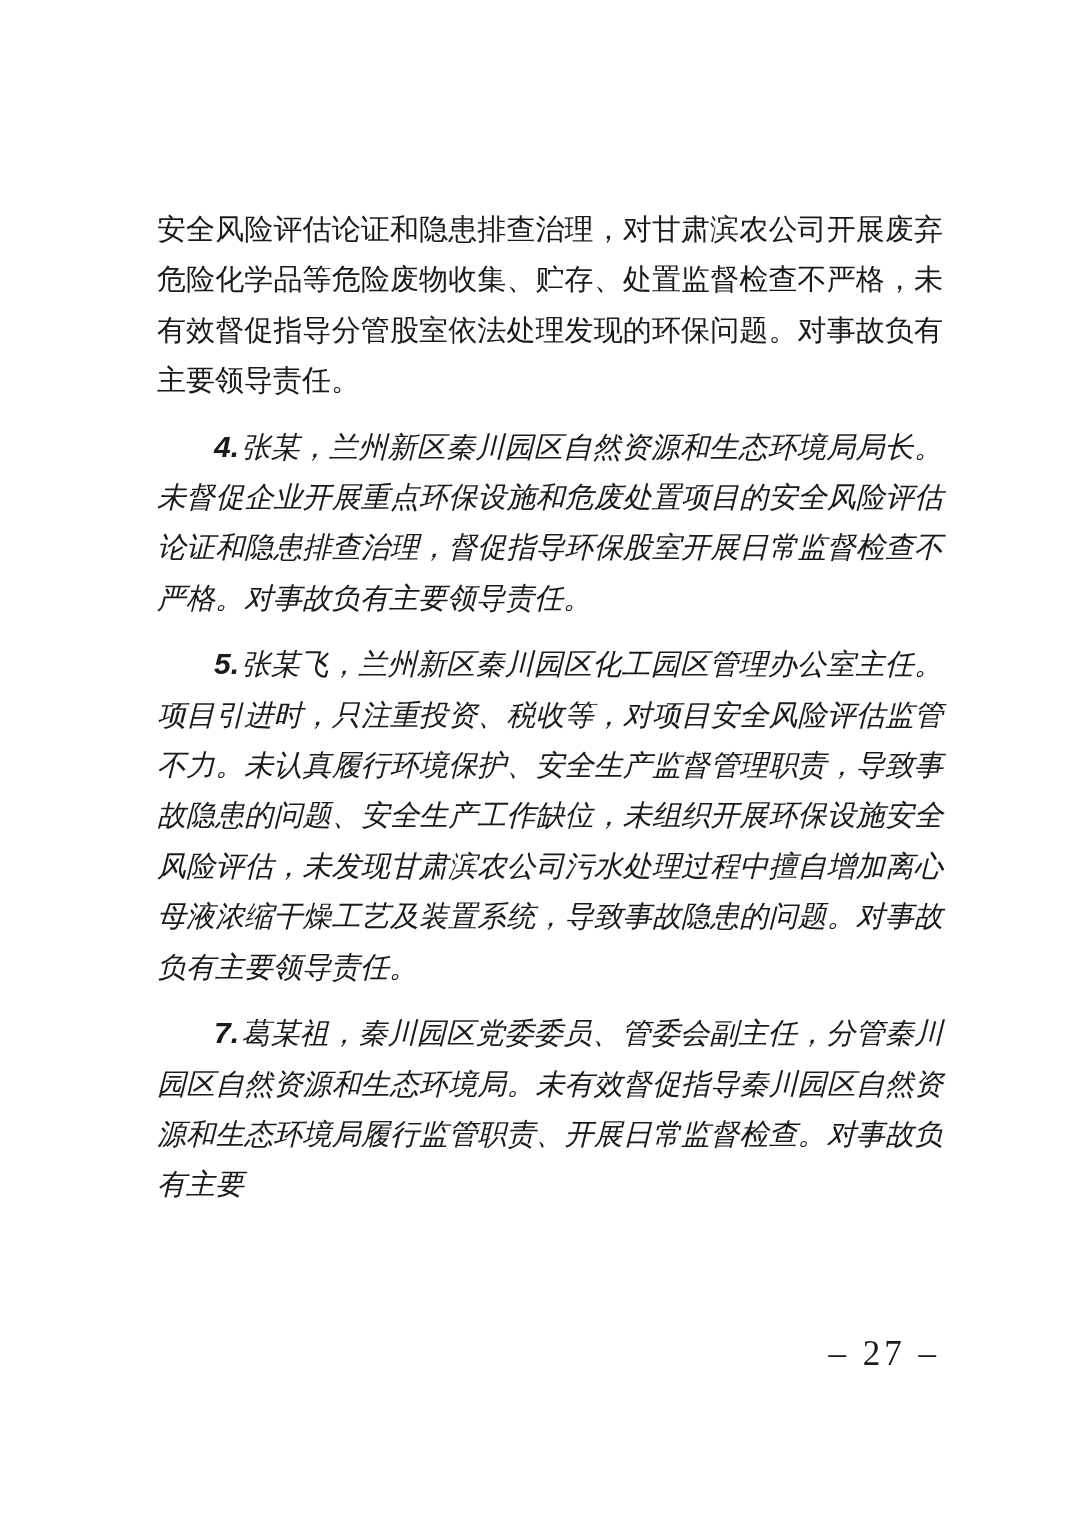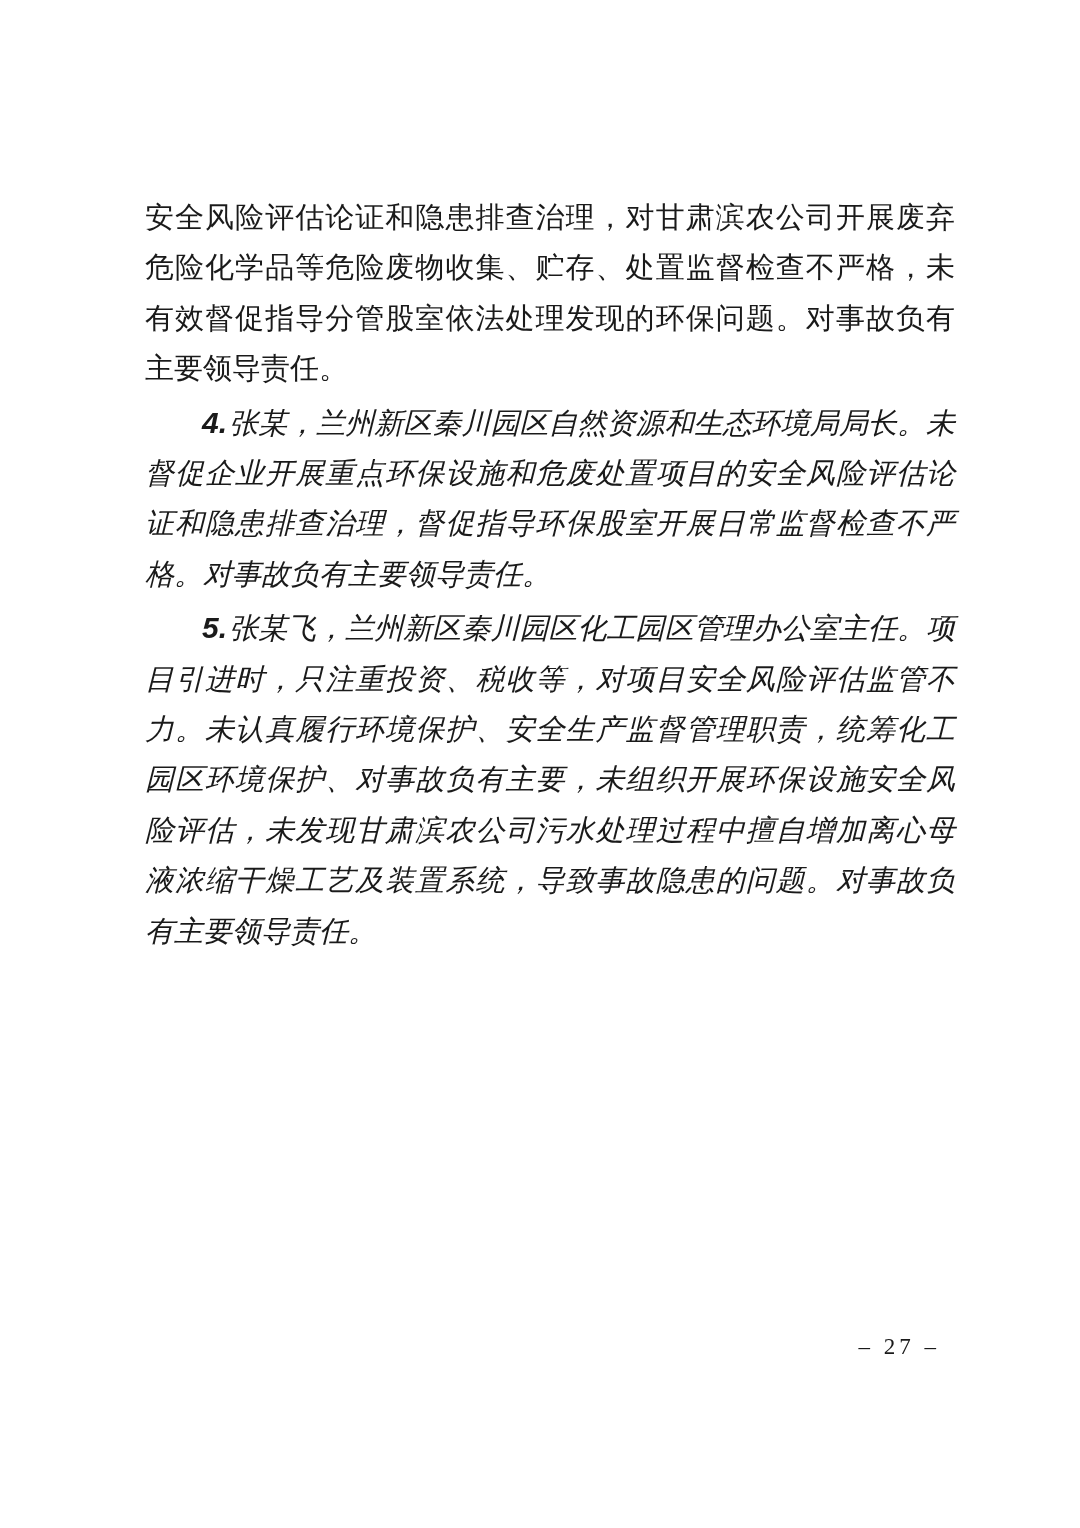--- a/index.html
+++ b/index.html
@@ -25,46 +25,47 @@
     top: 188px;
     width: 818px;
     font-size: 29px;
     line-height: 50.4px;
     color: #1a1a1a;
     text-align: justify;
     text-justify: inter-character;
     word-break: break-all;
   }
   .para {
-    margin: 4px;
+    margin: 16px;
     padding: 0;
   }
   .para.indent {
     text-indent: 57px;
     font-style: italic;
   }
   .num {
     font-family: "Liberation Sans", "DejaVu Sans", sans-serif;
     font-weight: 700;
     font-size: 30px;
     margin-right: 2px;
   }
   .page-number {
     position: absolute;
     top: 1334px;
     right: 140px;
-    font-size: 23px;
+    font-size: 35px;
     letter-spacing: 4px;
     color: #1a1a1a;
     font-family: "Liberation Serif", "DejaVu Serif", serif;
   }
 </style>
 </head>
 <body>
 
 <div class="page">
   <div class="body-text">
       <p class="para"><span>安全风险评估论证和隐患排查治理，对甘肃滨农公司开展废弃危险化学品等危险废物收集、贮存、处置监督检查不严格，未有效督促指导分管股室依法处理发现的环保问题。对事故负有主要领导责任。</span></p>
       <p class="para indent"><span class="num">4.</span><span>张某，兰州新区秦川园区自然资源和生态环境局局长。未督促企业开展重点环保设施和危废处置项目的安全风险评估论证和隐患排查治理，督促指导环保股室开展日常监督检查不严格。对事故负有主要领导责任。</span></p>
-      <p class="para indent"><span class="num">5.</span><span>张某飞，兰州新区秦川园区化工园区管理办公室主任。项目引进时，只注重投资、税收等，对项目安全风险评估监管不力。未认真履行环境保护、安全生产监督管理职责，统筹化工园区环境保护、对事故负有主要，未组织开展环保设施安全风险评估，未发现甘肃滨农公司污水处理过程中擅自增加离心母液浓缩干燥工艺及装置系统，导致事故隐患的问题。对事故负有主要领导责任。</span></p>
+      <p class="para indent"><span class="num">5.</span><span>张某飞，兰州新区秦川园区化工园区管理办公室主任。项目引进时，只注重投资、税收等，对项目安全风险评估监管不力。未认真履行环境保护、安全生产监督管理职责，导致事故隐患的问题、安全生产工作缺位，未组织开展环保设施安全风险评估，未发现甘肃滨农公司污水处理过程中擅自增加离心母液浓缩干燥工艺及装置系统，导致事故隐患的问题。对事故负有主要领导责任。</span></p>
+      <p class="para indent"><span class="num">7.</span><span>葛某祖，秦川园区党委委员、管委会副主任，分管秦川园区自然资源和生态环境局。未有效督促指导秦川园区自然资源和生态环境局履行监管职责、开展日常监督检查。对事故负有主要</span></p>
     </div>
   <div class="page-number">– 27 –</div>
 </div>
 
 </body></html>

